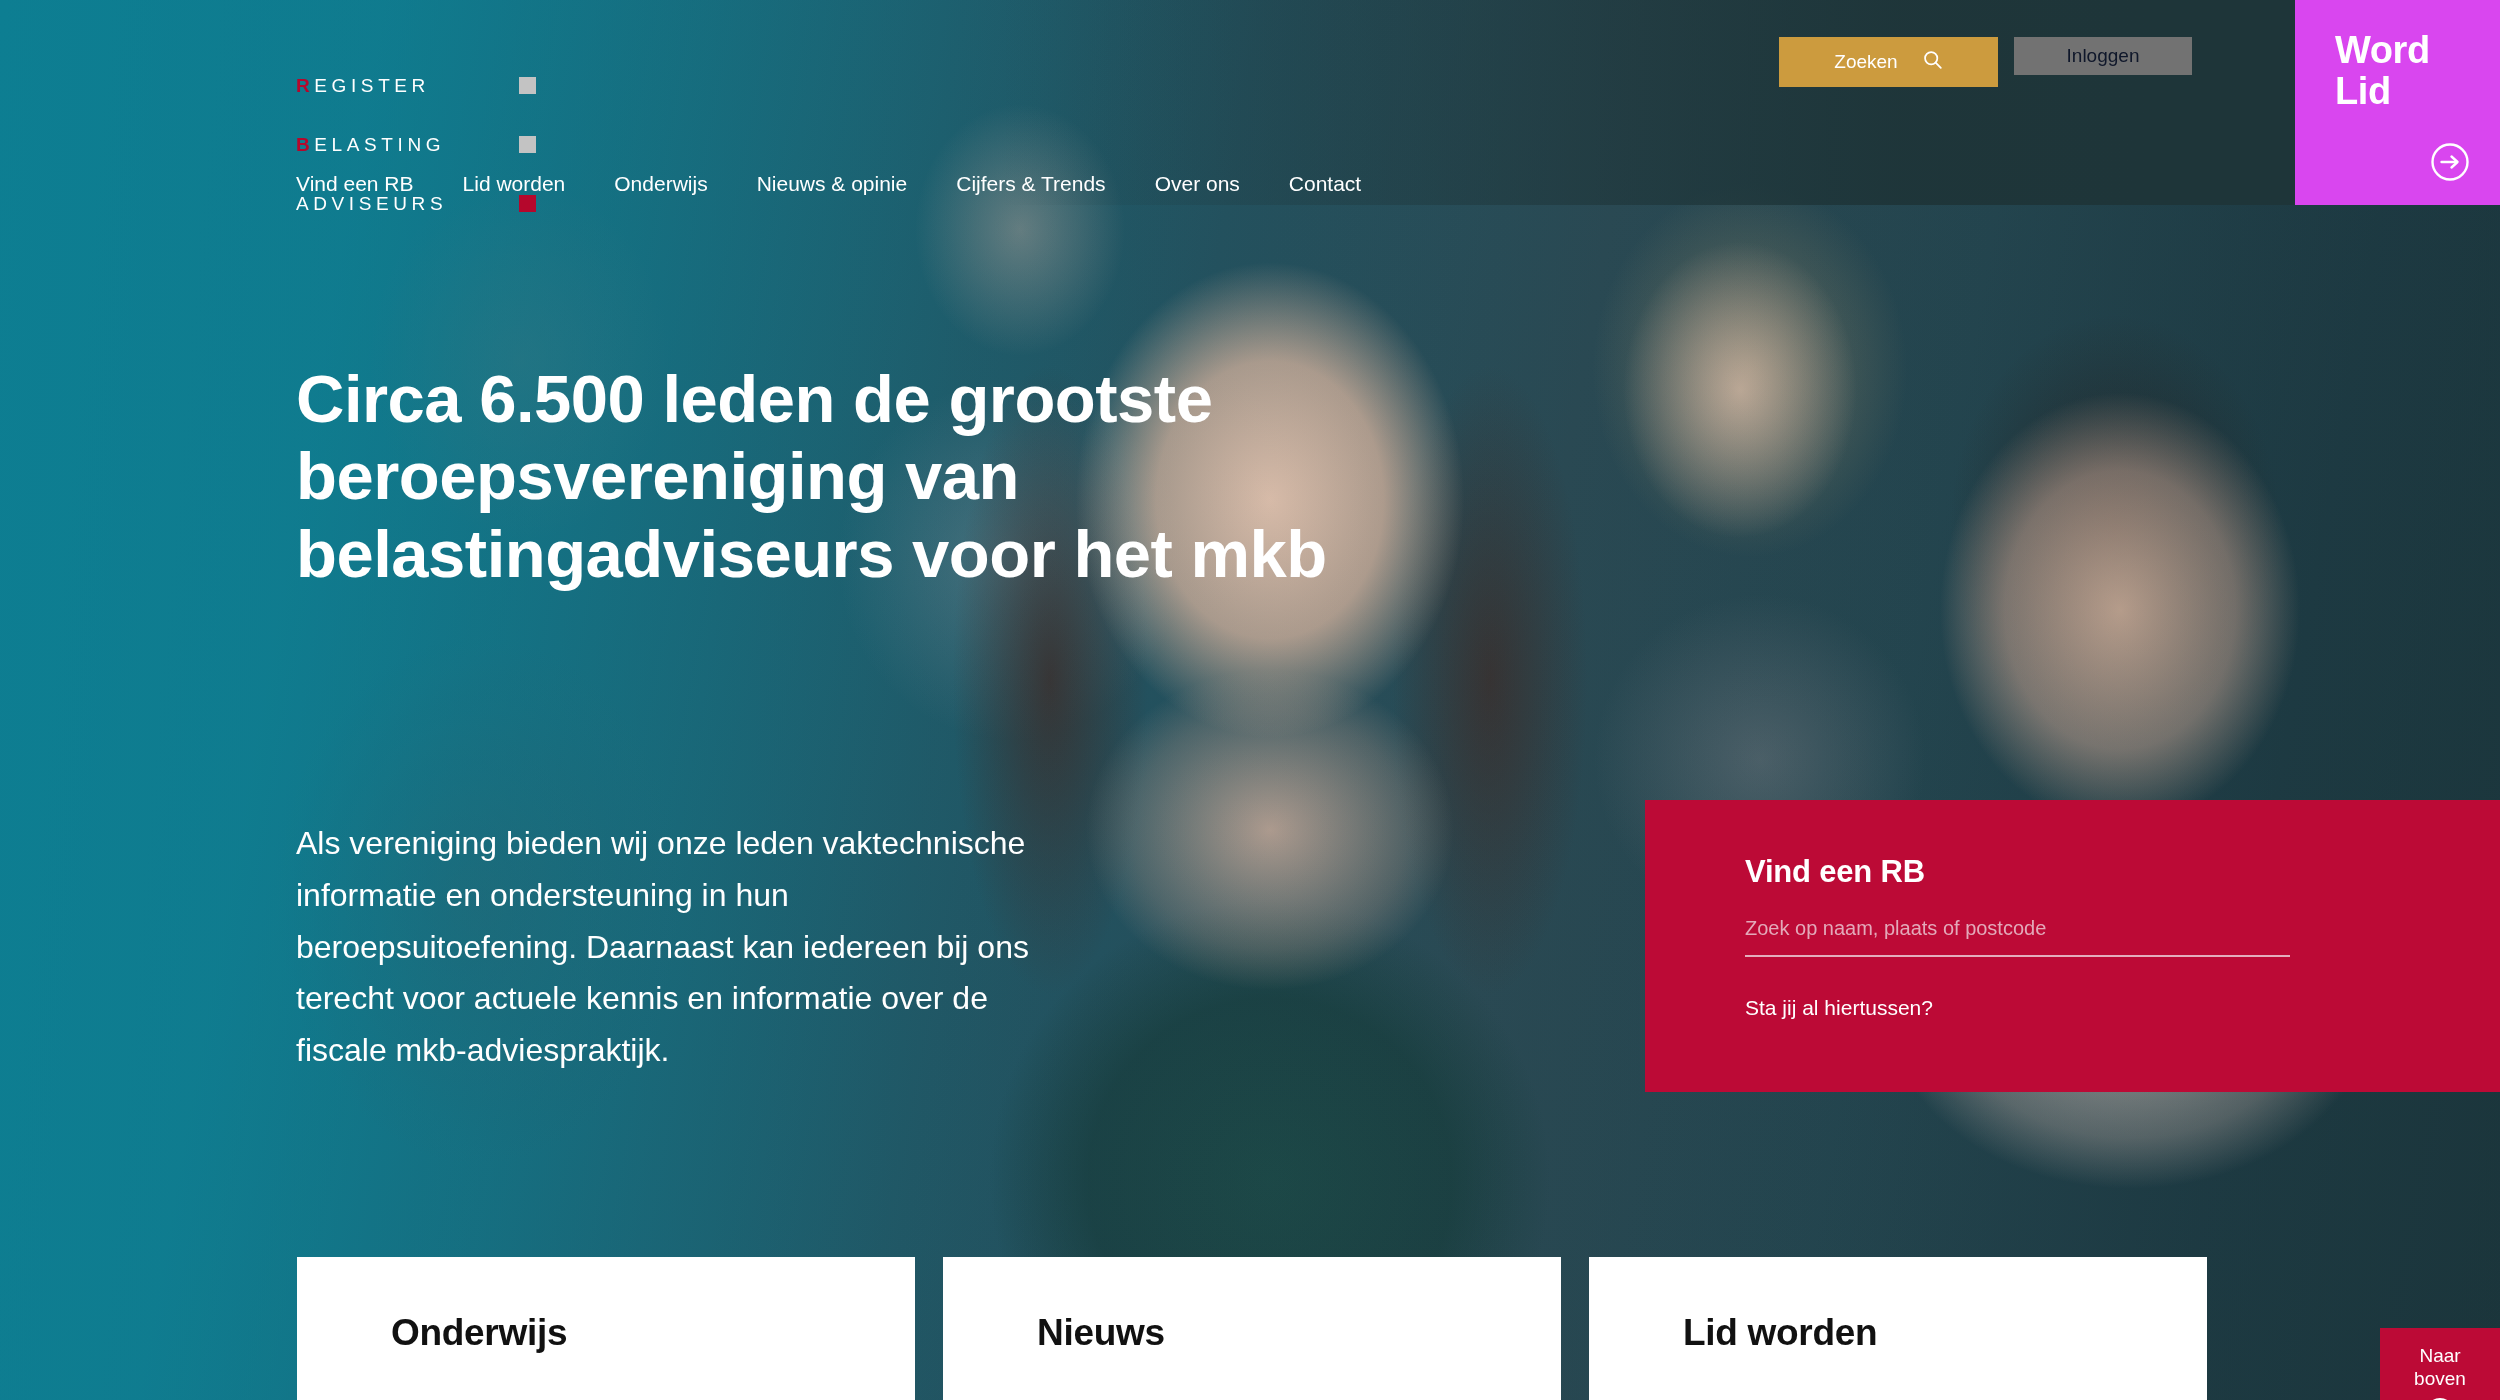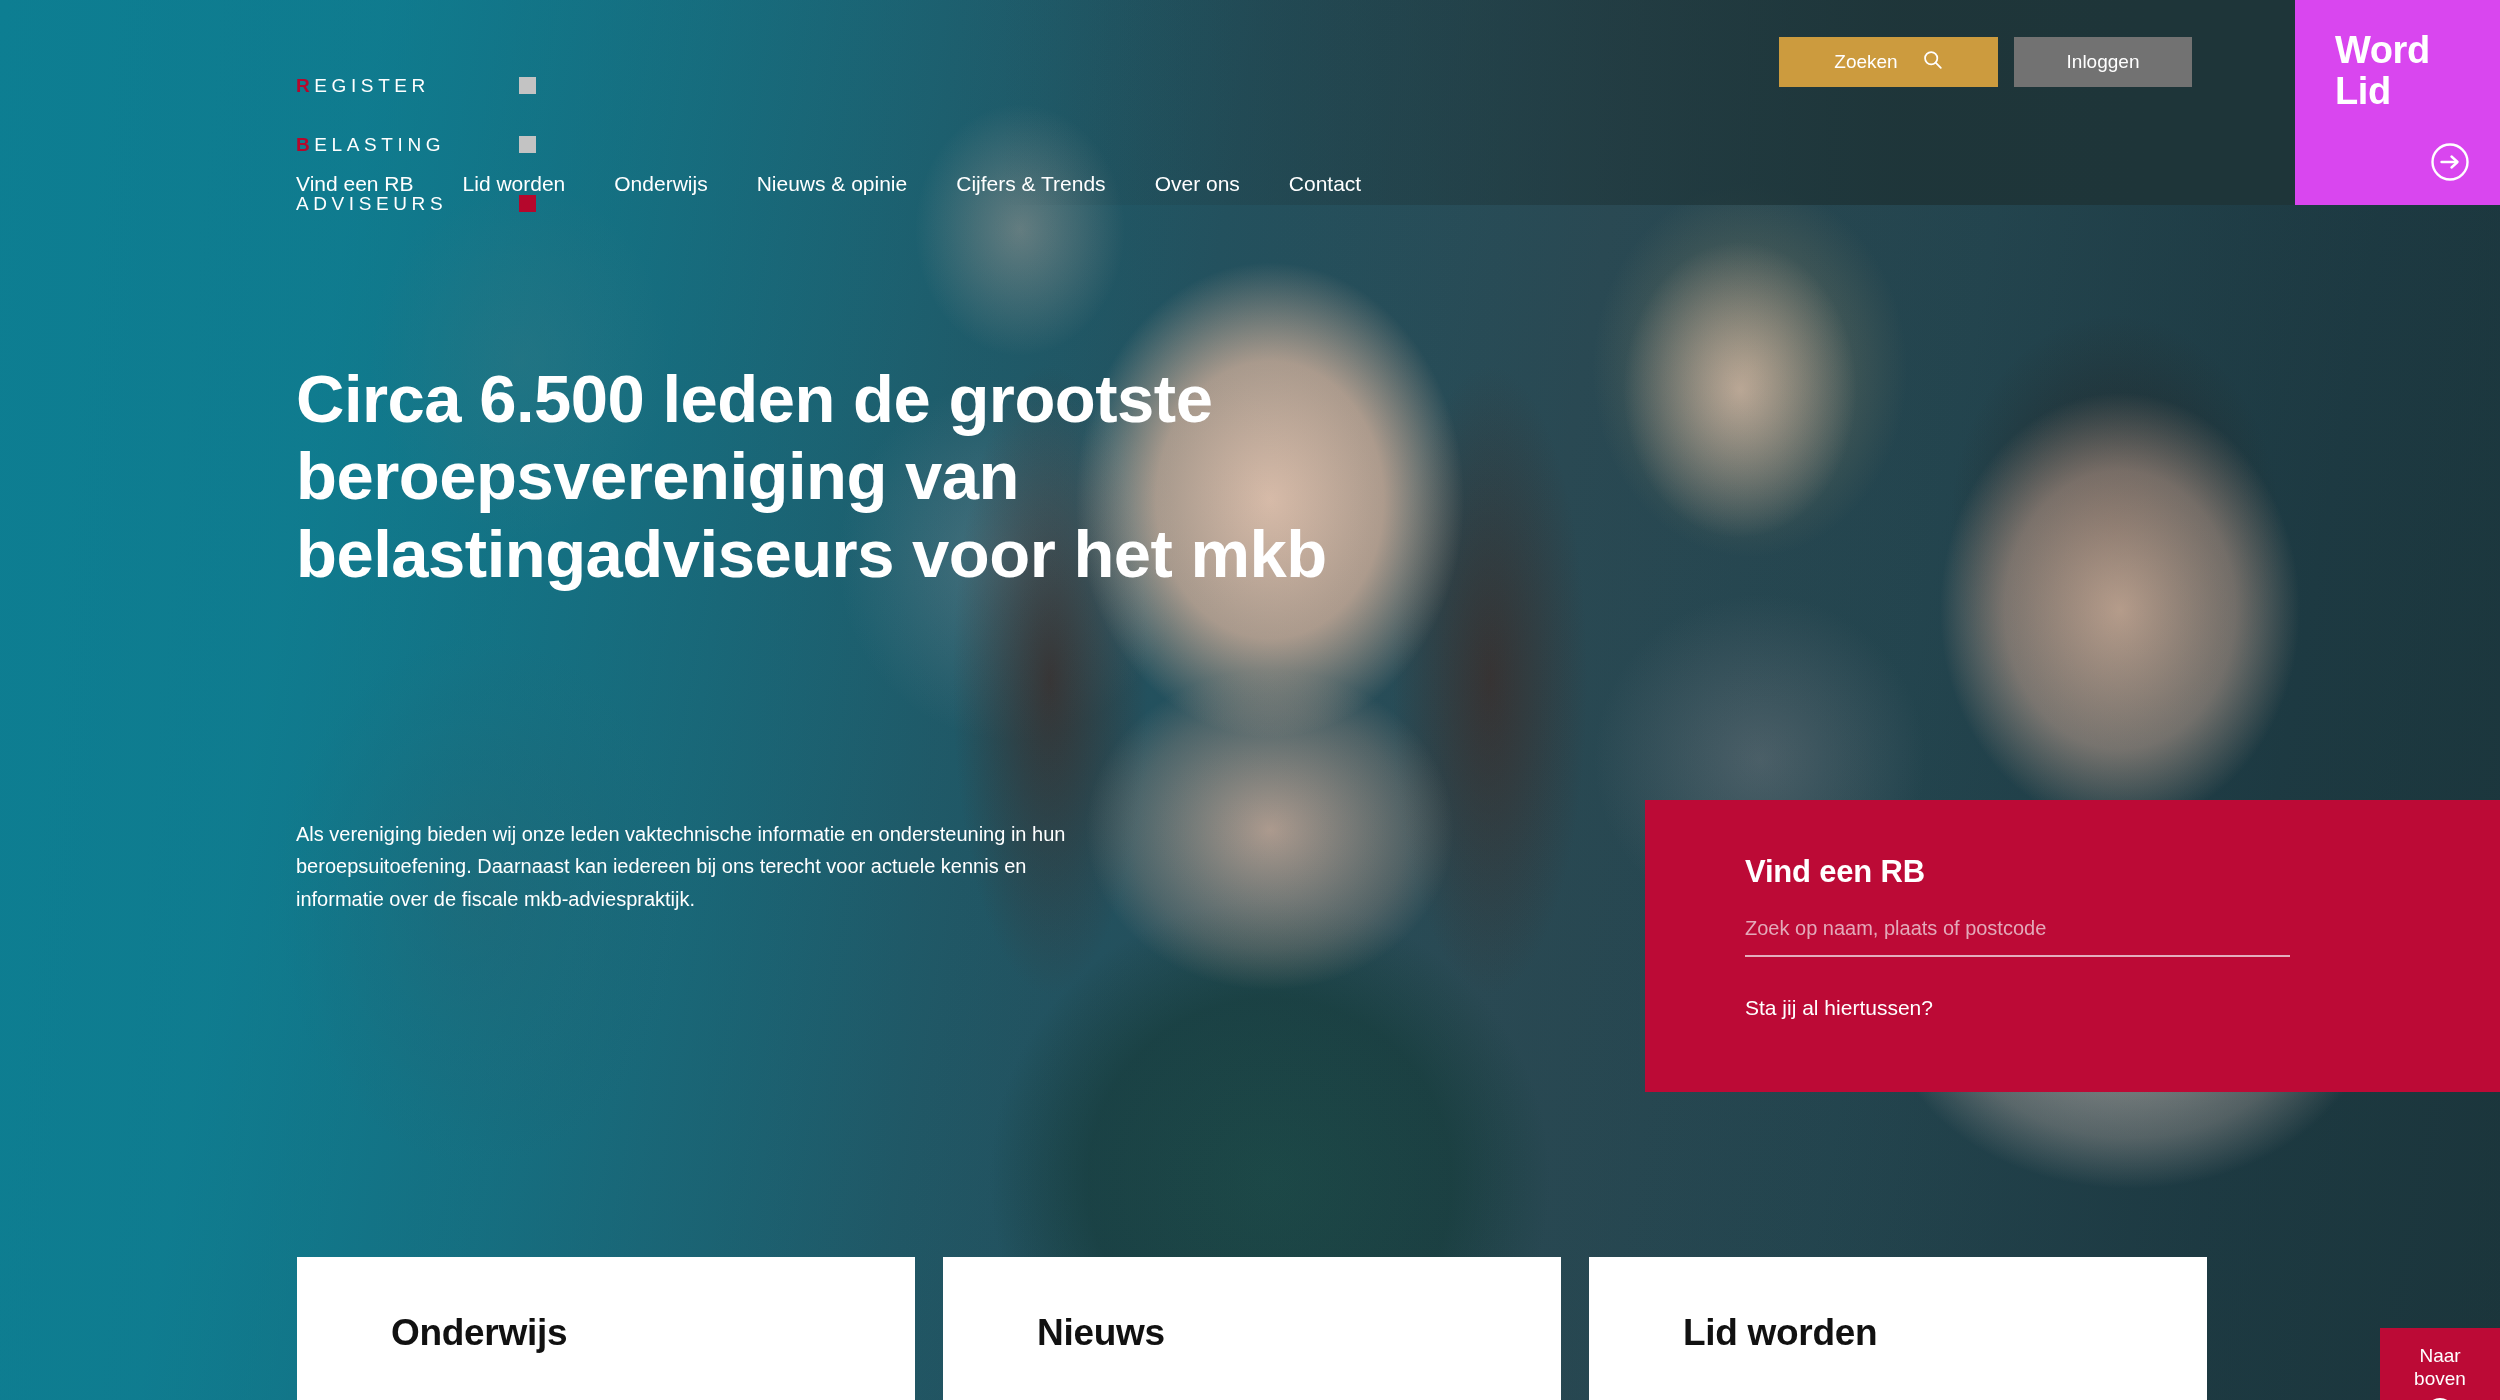--- a/index.html
+++ b/index.html
@@ -63,21 +63,21 @@
   .logo-sq { width:17px; height:17px; display:inline-block; margin-left:auto; }
 
   .top-actions { position:absolute; top:37px; left:1779px; display:flex; gap:16px; }
   .btn-zoeken {
     width:219px; height:50px; background:#cc9b3e; color:#ffffff;
     display:flex; align-items:center; justify-content:center; gap:24px;
     font-size:19px; border:none; cursor:pointer;
   }
   .btn-zoeken svg { width:21px; height:21px; }
   .btn-inloggen {
-    width:178px; height:50px; background:#727272; color:#ffffff;
+    width:178px; height:38px; background:#727272; color:#0f172a;
     display:flex; align-items:center; justify-content:center;
     font-size:19px; border:none; cursor:pointer;
   }
 
   .word-lid {
     position:absolute; right:0; top:0; width:205px; height:205px;
     background:#d946ef; color:#fff; cursor:pointer;
   }
   .word-lid .wl-text {
     position:absolute; left:40px; top:30px;
@@ -92,21 +92,21 @@
   }
   .mainnav a:last-child { margin-right:12px; }
 
   
   .hero-title {
     position:absolute; left:296px; top:360px; width:1150px;
     color:#ffffff; font-size:67px; font-weight:700; line-height:1.155; letter-spacing:-0.5px;
   }
   .hero-sub {
     position:absolute; left:296px; top:818px; width:770px;
-    color:#ffffff; font-size:20px; line-height:1.62;
+    color:#ffffff; font-size:32px; line-height:1.62;
   }
 
   
   .find-card {
     position:absolute; left:1645px; top:800px; width:900px; height:292px;
     background:#bc0a36; color:#ffffff;
   }
   .find-card h3 { position:absolute; left:100px; top:54px; font-size:31px; font-weight:700; letter-spacing:-0.2px; }
   .find-input {
     position:absolute; left:100px; top:117px; width:545px;

